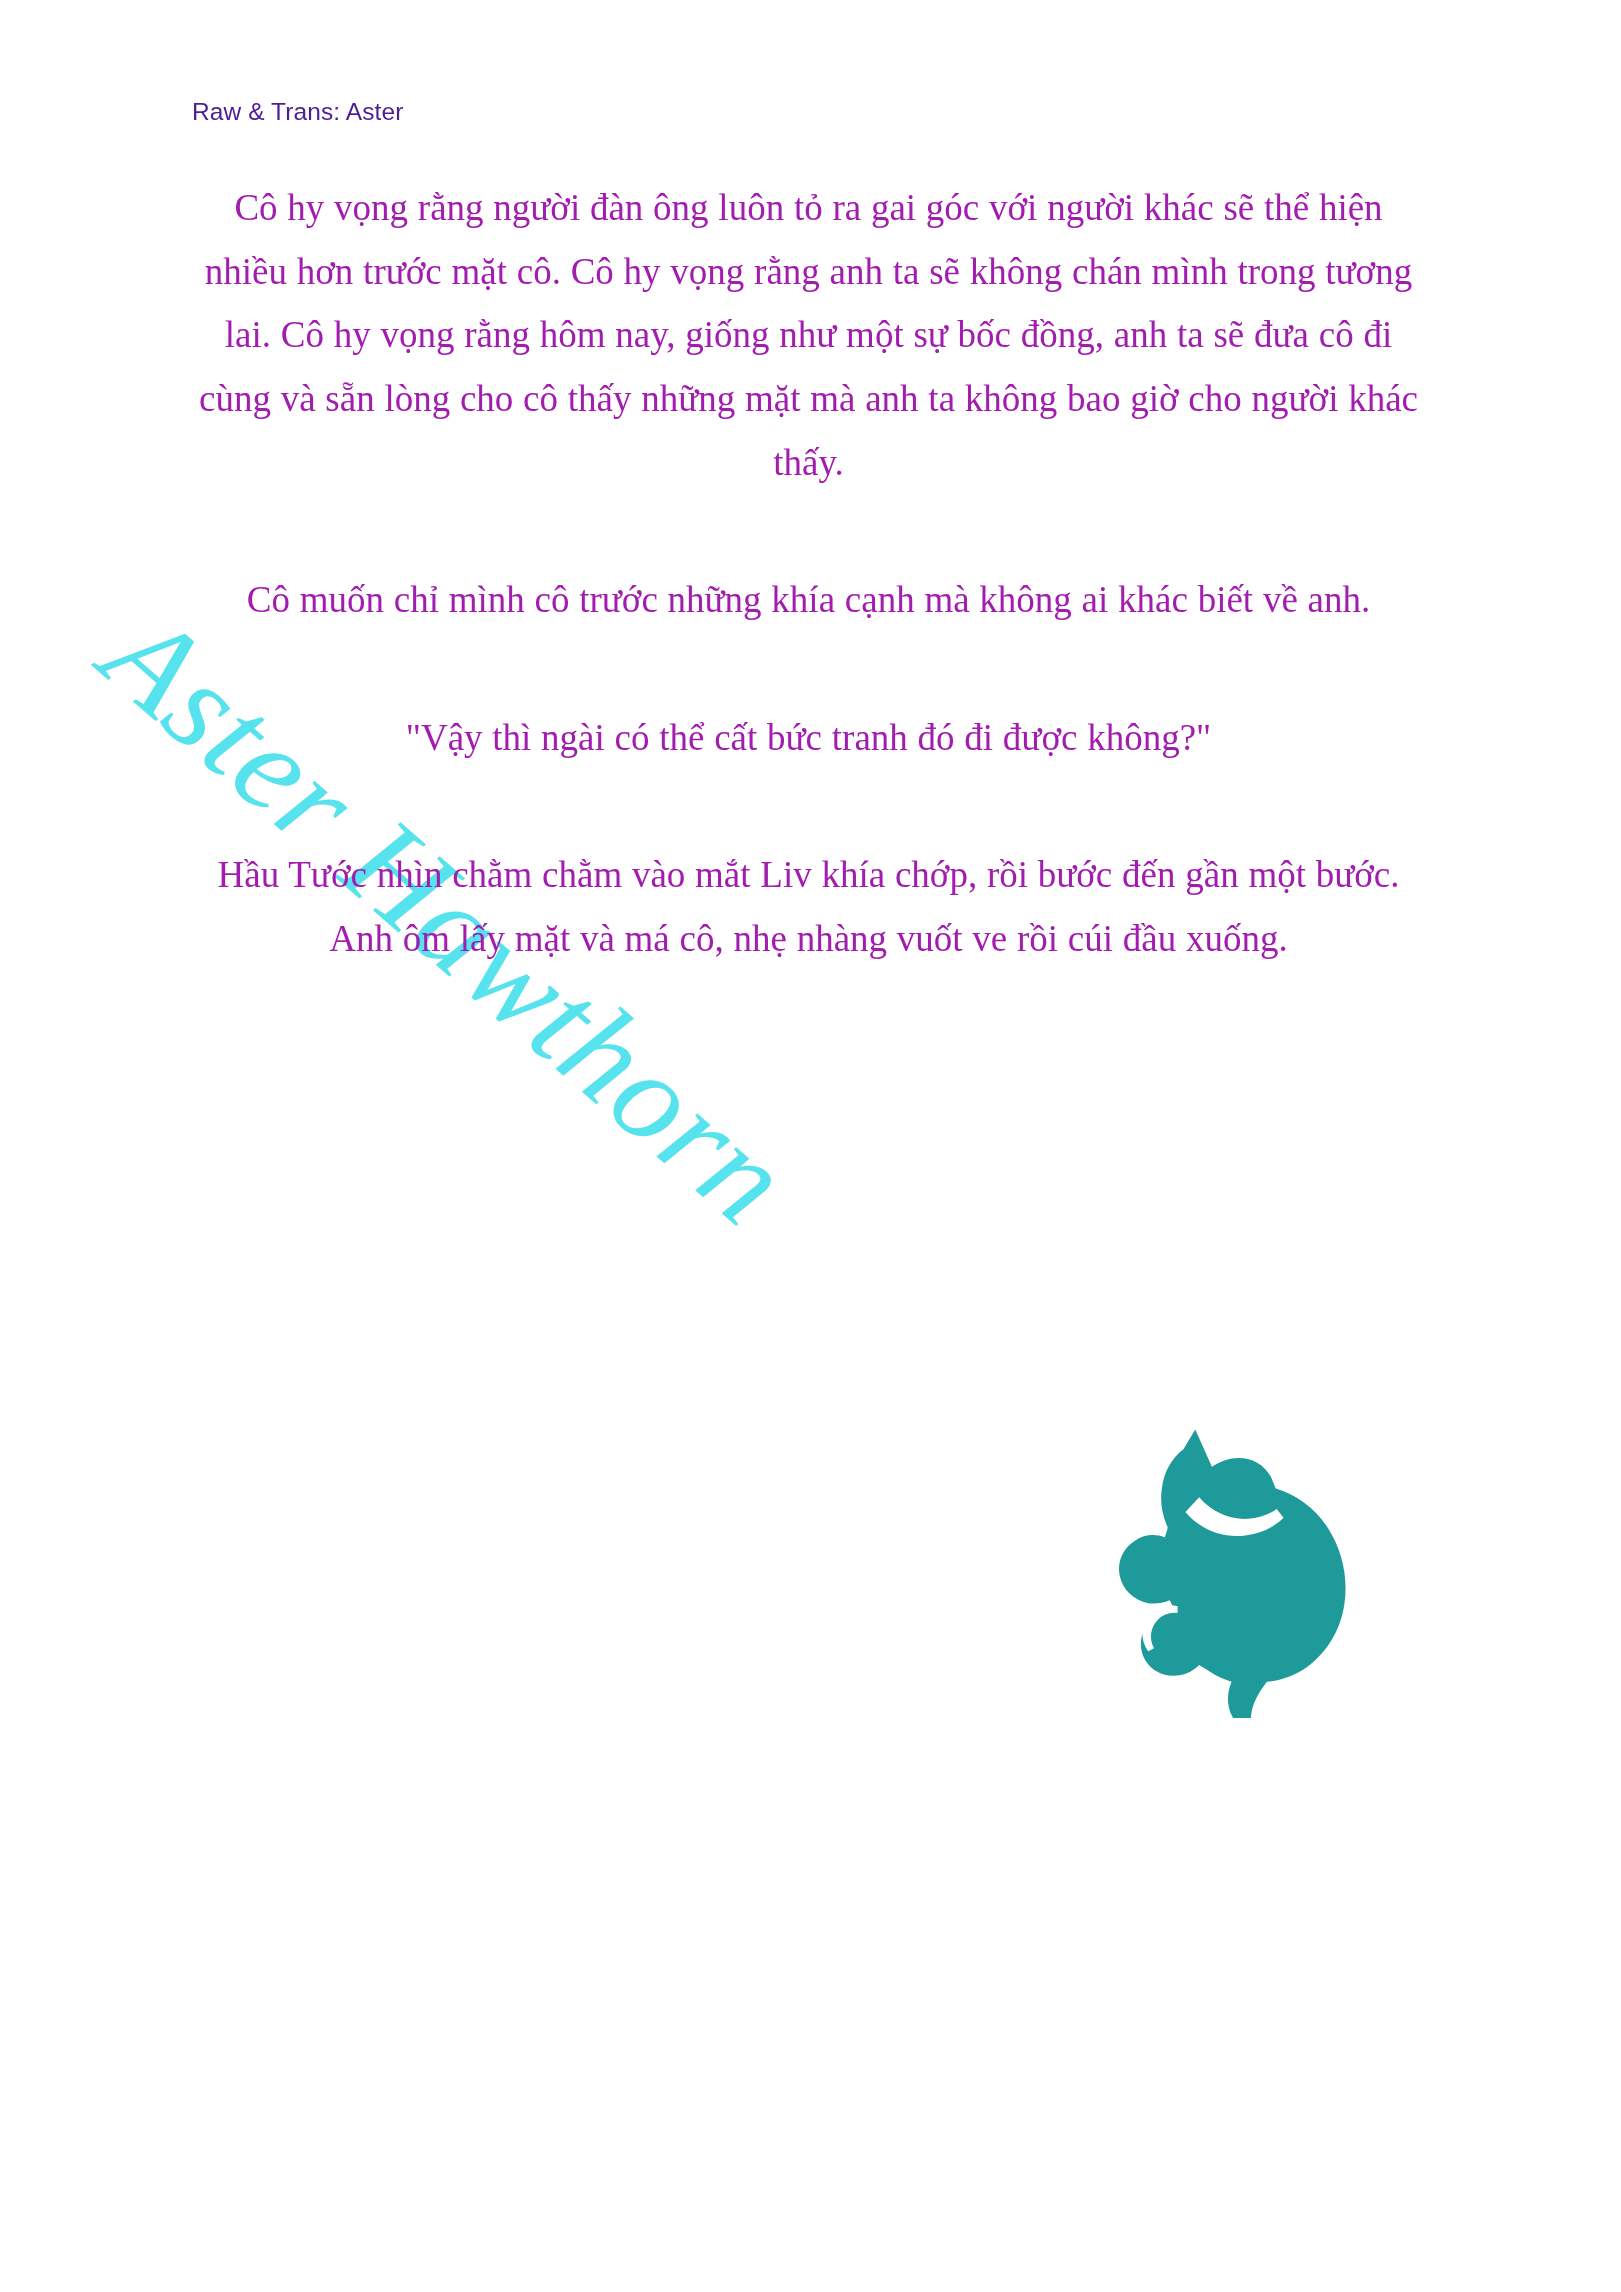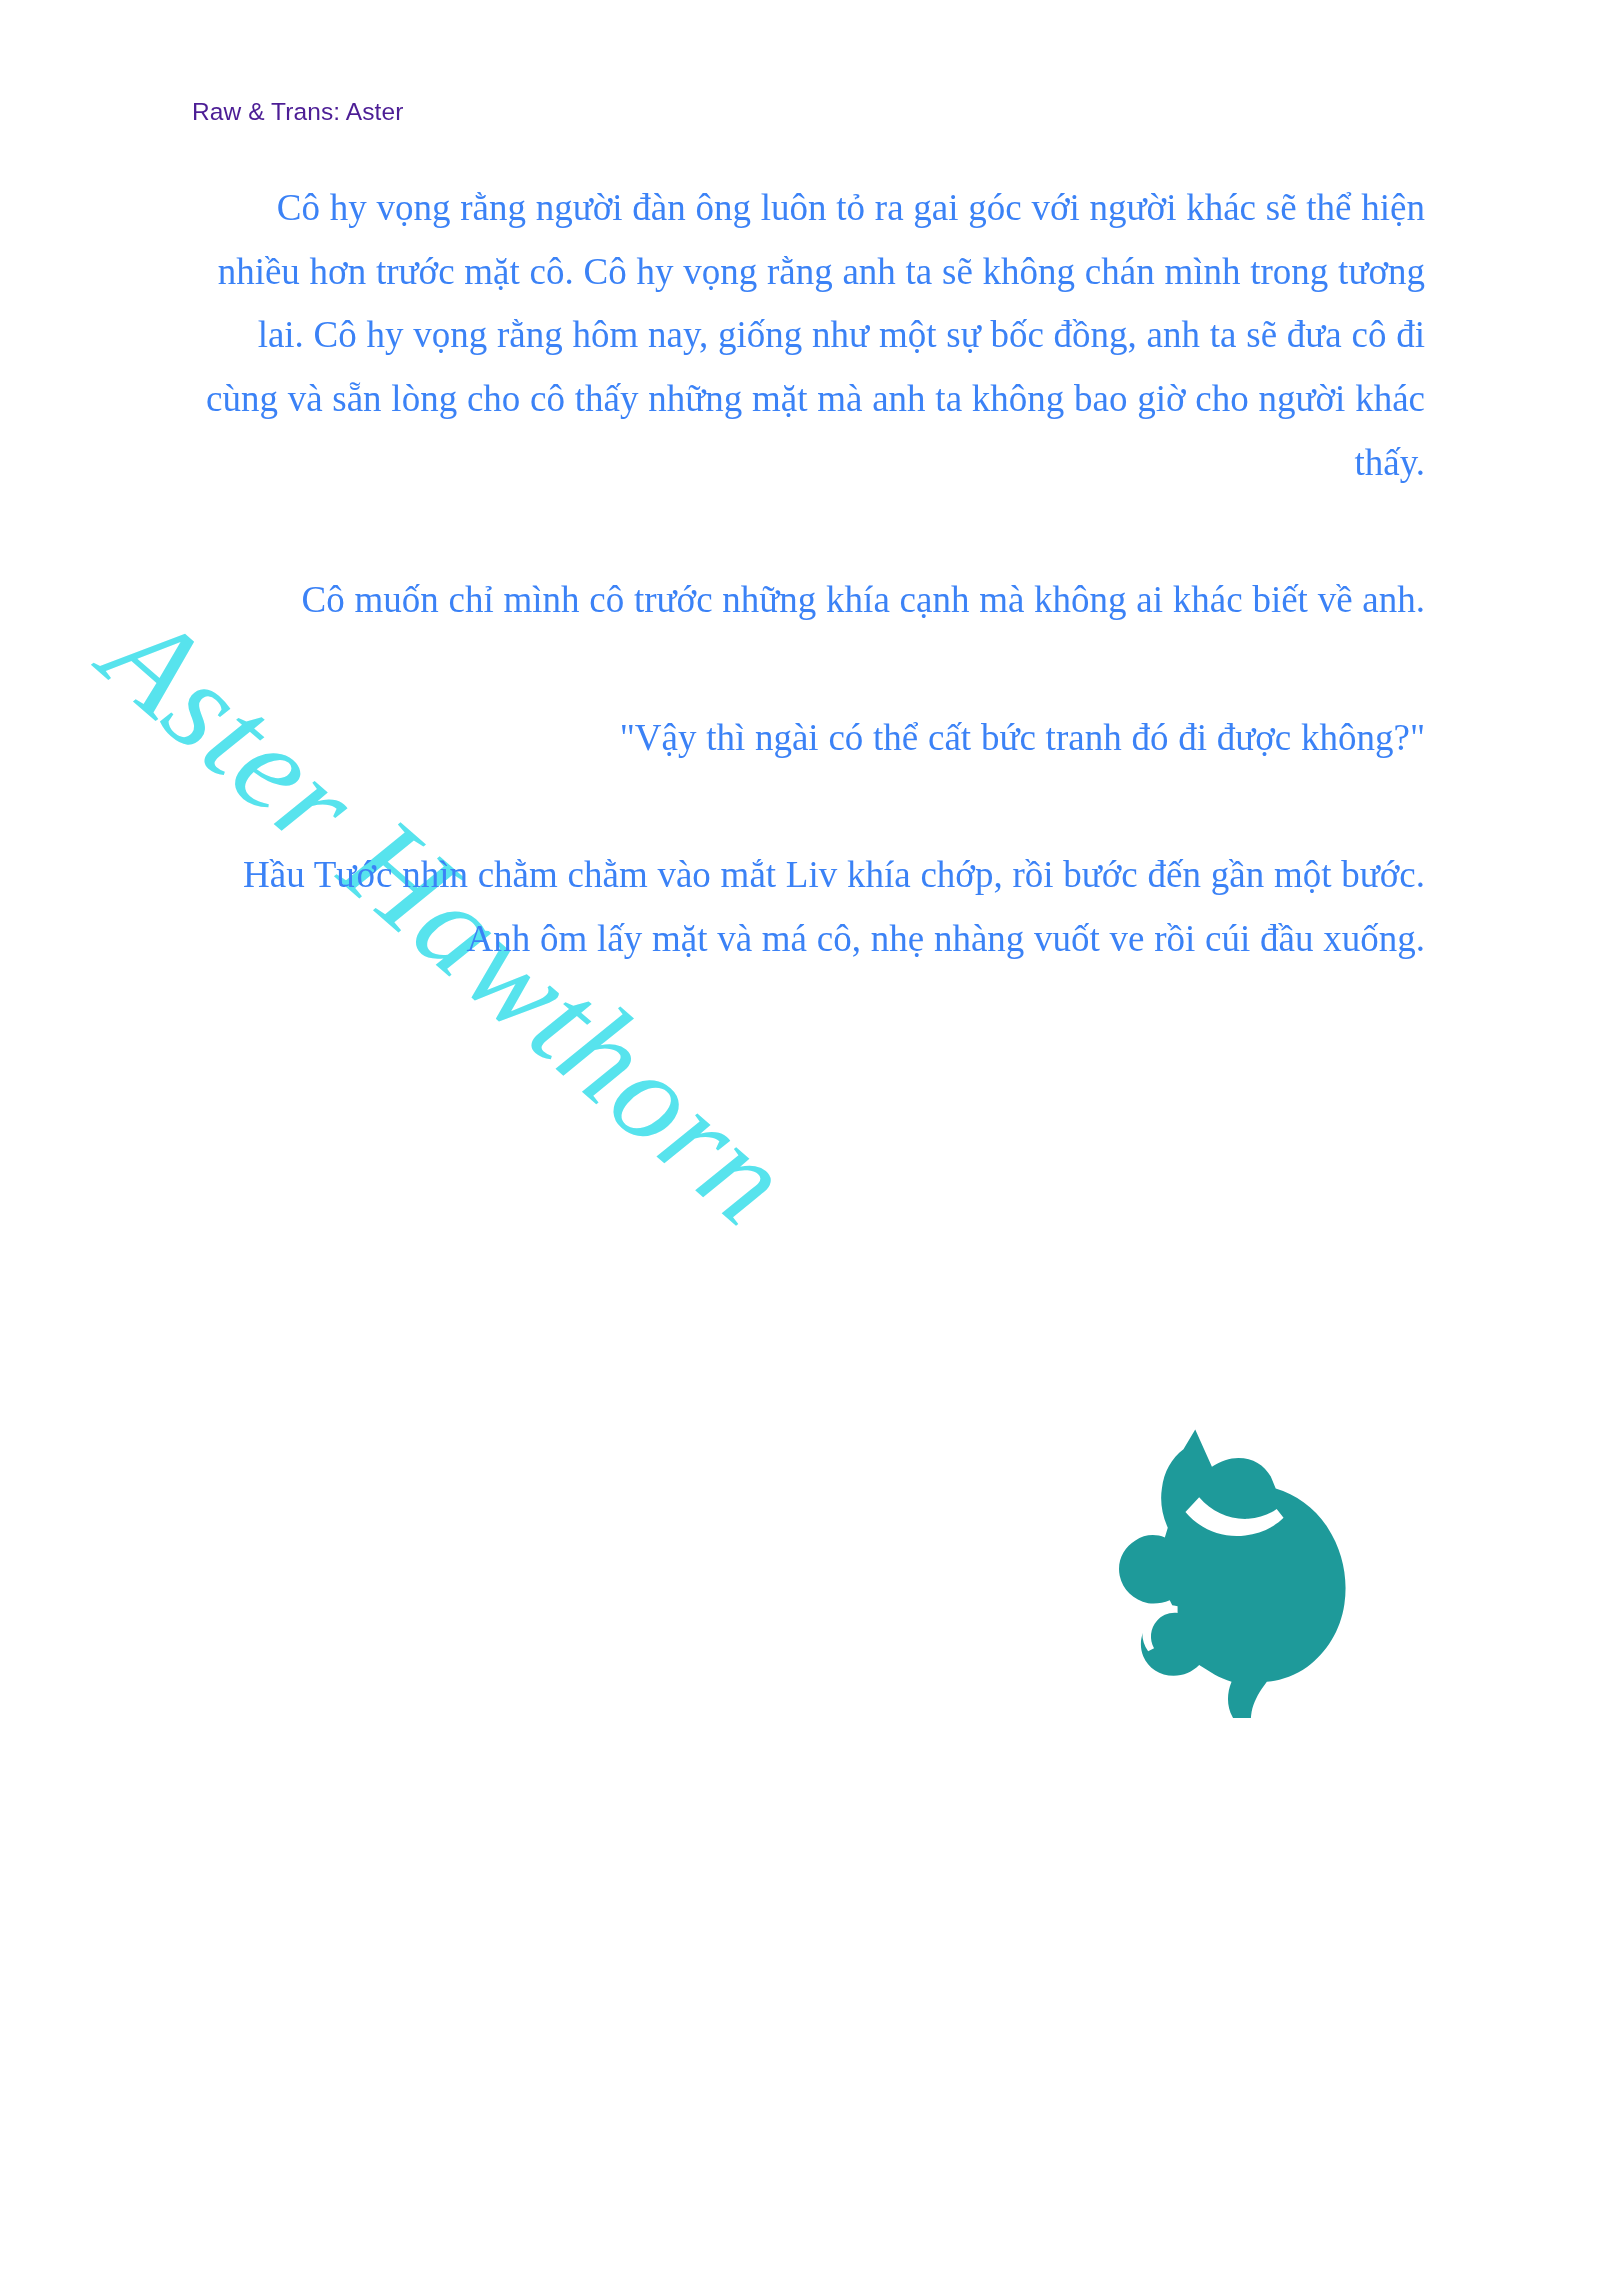--- a/index.html
+++ b/index.html
@@ -38,23 +38,23 @@
     top: 176px;
     left: 192px;
     width: 1233px;
     z-index: 4;
   }
 
   .para {
     font-family: "Liberation Serif", "DejaVu Serif", serif;
     font-size: 37px;
     line-height: 1.72;
-    color: #3b82f6;
+    color: #a21caf;
     margin: 0 0 74px 0;
-    text-align: right;
+    text-align: center;
     word-spacing: 0.5px;
   }
 
   .para:last-child { margin-bottom: 0; }
 
   
   .watermark {
     position: absolute;
     left: 167px;
     top: 412px;

